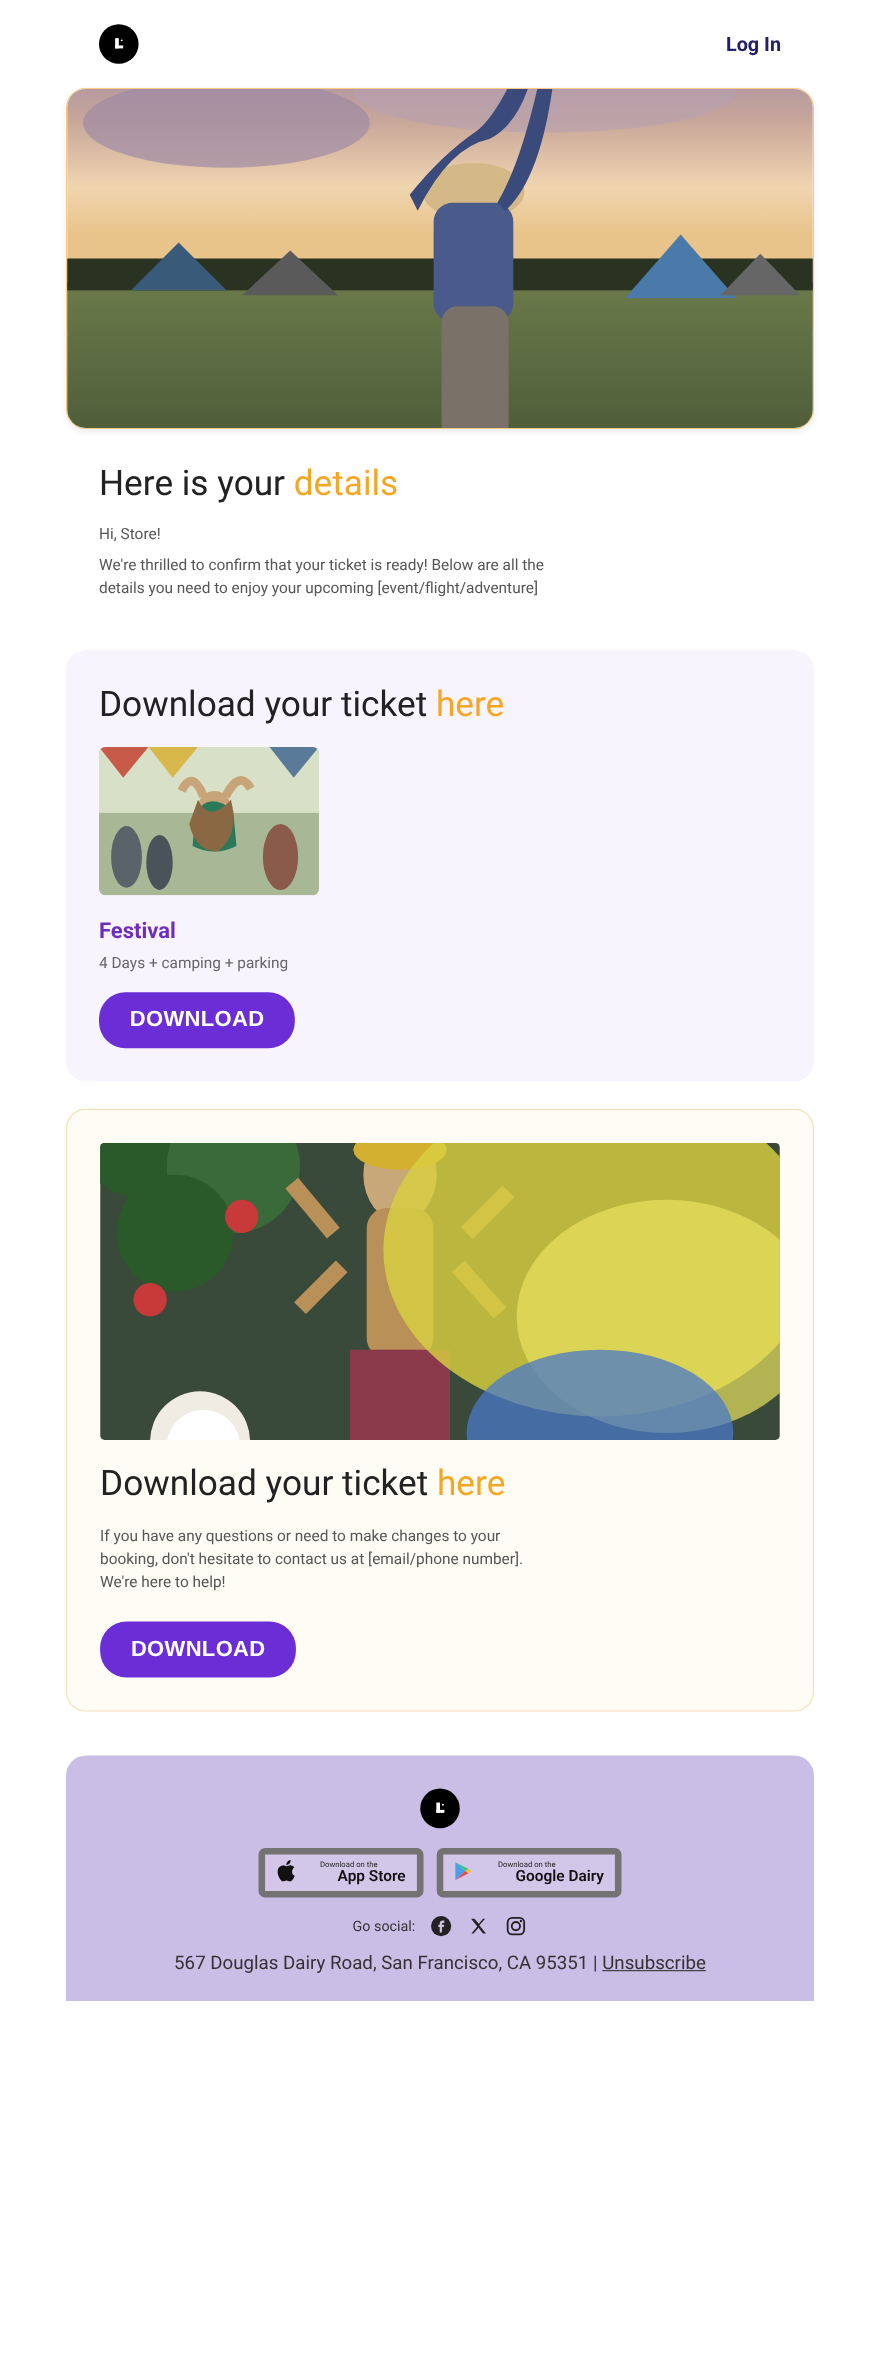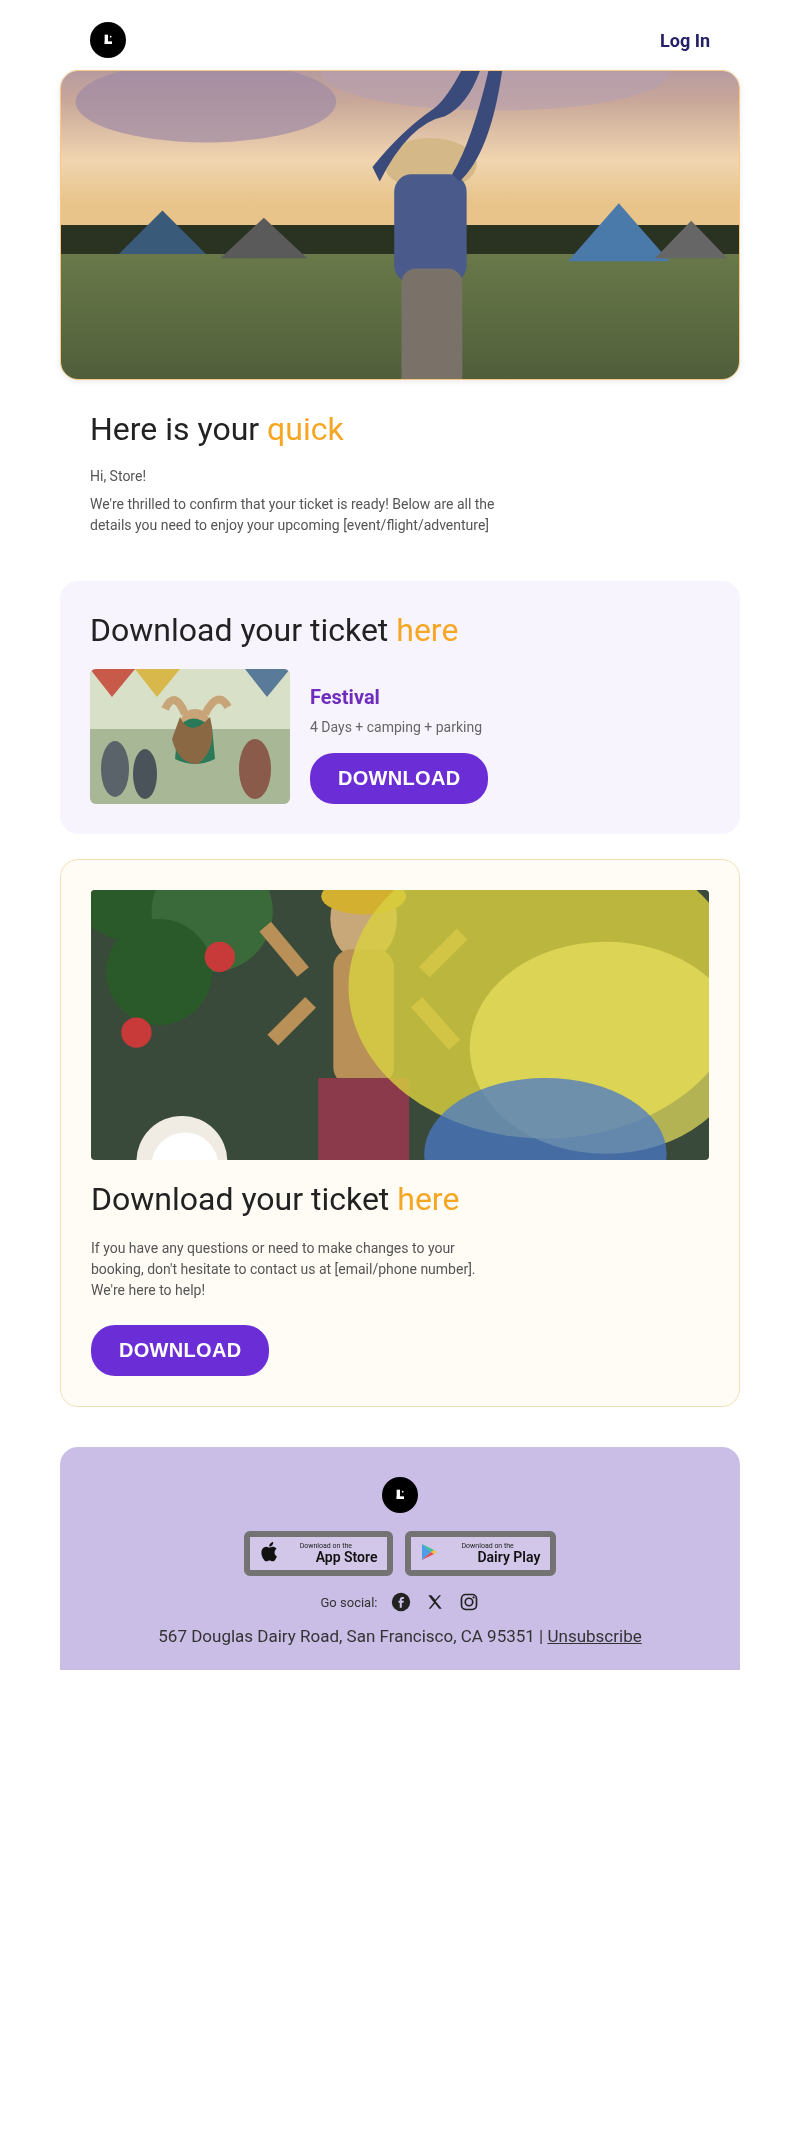--- a/index.html
+++ b/index.html
@@ -6,21 +6,21 @@
   body {
     font-family: -apple-system, BlinkMacSystemFont, "Segoe UI", Roboto, Helvetica, Arial, sans-serif;
     background: #ffffff;
     width: 800px;
     margin: 0 auto;
     color: #333;
   }
   .container { padding: 22px 60px 40px; }
 
   
-  .header { display: flex; align-items: center; justify-content: space-between; padding: 0 30px 12px; }
+  .header { display: flex; align-items: center; justify-content: space-between; padding: 0 30px 22px; }
   .logo-badge {
     width: 36px; height: 36px; border-radius: 50%;
     background: #000; display: flex; align-items: center; justify-content: center;
   }
   .logo-badge svg { width: 16px; height: 16px; }
   .login-link { font-weight: 700; color: #232065; font-size: 18px; text-decoration: none; cursor: pointer; }
 
   
   .hero {
     border-radius: 18px;
@@ -42,21 +42,21 @@
   .card {
     border-radius: 18px;
     padding: 30px;
     margin-top: 25px;
   }
   .card.lavender { background: #F8F4FE; }
   .card.cream { background: #FFFCF5; border: 1px solid #f5dfb8; }
 
   .card .hl { margin-bottom: 20px; }
 
-  .ticket-row { display: flex; gap: 20px; align-items: flex-end; }
+  .ticket-row { display: flex; gap: 20px; align-items: flex-start; flex-direction: column; }
   .thumb {
     width: 200px; height: 135px; border-radius: 6px; overflow: hidden; flex-shrink: 0;
   }
   .thumb svg { width: 100%; height: 100%; display: block; }
   .ticket-info h3 { color: #6f2dbd; font-size: 20px; margin-bottom: 10px; }
   .ticket-info p { font-size: 14px; color: #666; margin-bottom: 18px; }
   .btn {
     background: #6b2dd6; color: #fff; font-weight: 700; font-size: 20px;
     padding: 14px 28px; border: none; border-radius: 24px; cursor: pointer;
     letter-spacing: 0.3px;
@@ -138,21 +138,21 @@
         <path d="M -15 30 Q 5 -10 30 -15 Q 50 -25 58 -60 L 50 -65 Q 35 -30 22 -20 Q 0 -5 -20 20 Z" fill="#3a4a7a"></path>
         <rect x="-5" y="25" width="50" height="75" rx="12" fill="#4a5a8a"></rect>
         <rect x="0" y="90" width="42" height="90" rx="10" fill="#7a7268"></rect>
         <path d="M 40 30 Q 62 10 70 -50 L 62 -55 Q 50 0 35 25 Z" fill="#3a4a7a"></path>
       </g>
     </svg>
   </div>
 
   <div class="intro">
     <h1 class="hl">
-      <span>Here is your </span><span class="accent">quick</span>
+      <span>Here is your </span><span class="accent">details</span>
     </h1>
     <p class="greeting">Hi, Store!</p>
     <p class="intro-body">We're thrilled to confirm that your ticket is ready! Below are all the details you need to enjoy your upcoming [event/flight/adventure]</p>
   </div>
 
   <div class="card lavender">
     <h2 class="hl">
       <span>Download your ticket </span><span class="accent">here</span>
     </h2>
     <div class="ticket-row">
@@ -249,21 +249,21 @@
         <span class="icon">
           <svg width="18" height="18" viewBox="0 0 18 18">
               <polygon points="1,1 1,17 10,9" fill="#4aa0e8"></polygon>
               <polygon points="1,1 13,7 10,9" fill="#3ac486"></polygon>
               <polygon points="1,17 13,11 10,9" fill="#e84a4a"></polygon>
               <polygon points="10,9 13,7 16,9 13,11" fill="#f0c040"></polygon>
             </svg>
         </span>
         <span class="store-text">
           <span class="small">Download on the</span>
-          <span class="big">Dairy Play</span>
+          <span class="big">Google Dairy</span>
         </span>
       </div>
     </div>
     <div class="social-row">
       <span>Go social:</span>
       <span class="ico">
         <svg viewBox="0 0 24 24" width="20" height="20">
             <circle cx="12" cy="12" r="11" fill="#222"></circle>
             <path d="M13.5 8.5h2V6h-2c-1.7 0-3 1.3-3 3v1.5H9V13h1.5v6h2.5v-6h2l.5-2.5h-2.5V9c0-.3.2-.5.5-.5z" fill="#CABEE6"></path>
           </svg>

